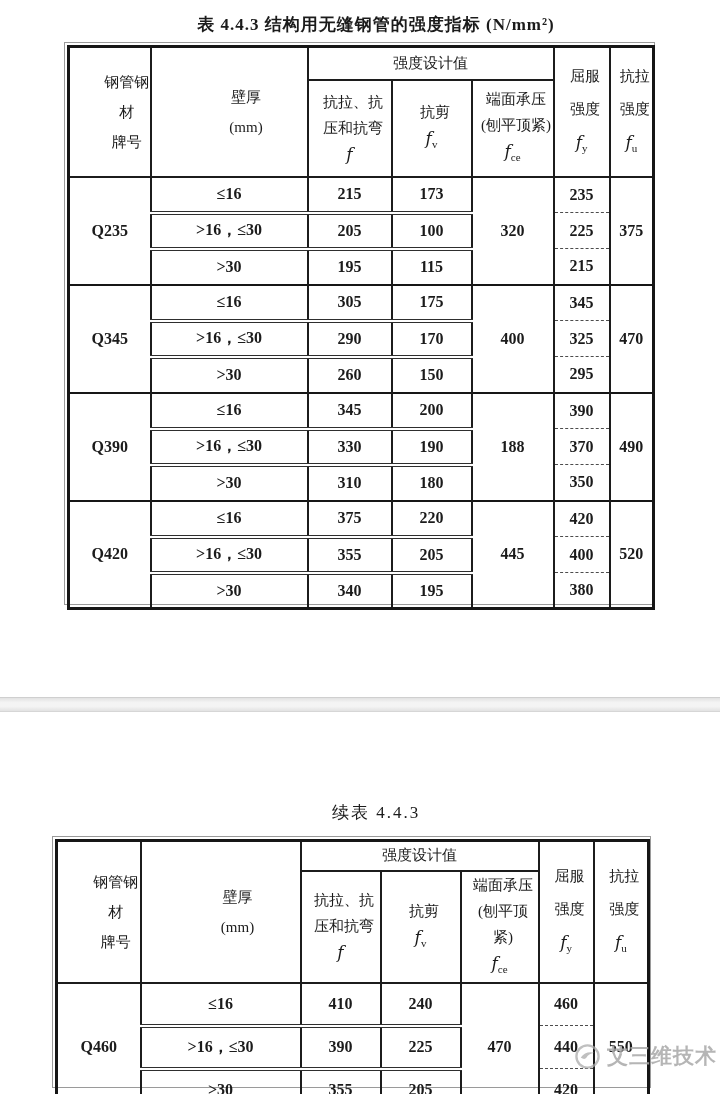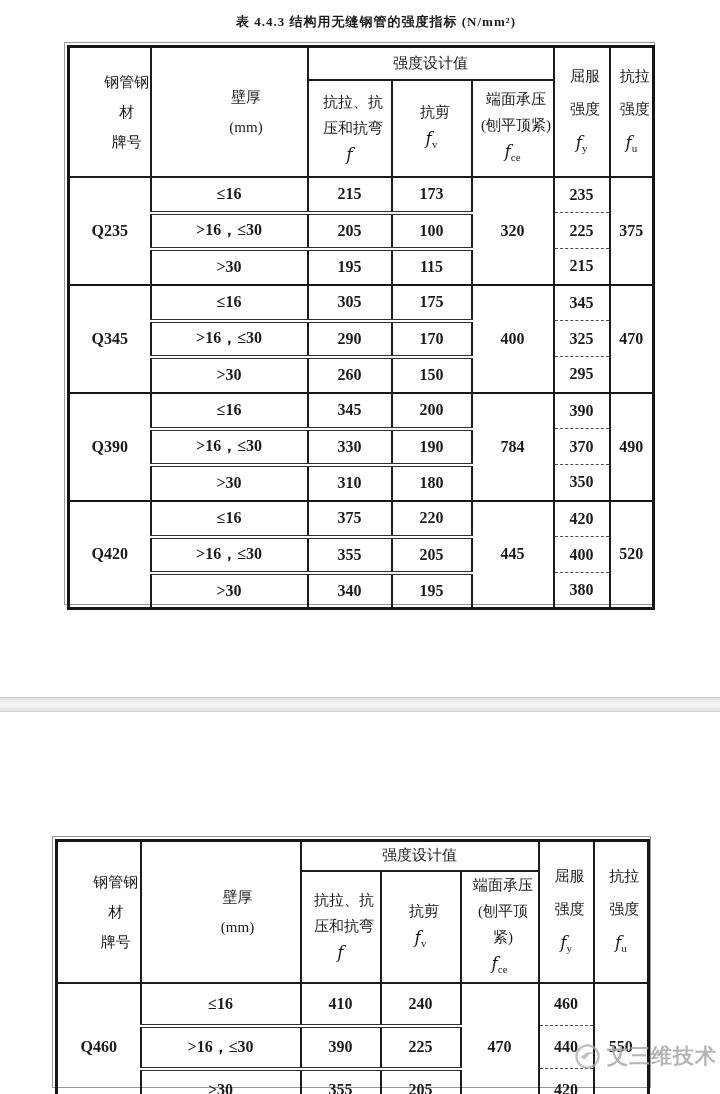--- a/index.html
+++ b/index.html
@@ -8,21 +8,21 @@
     background:#ffffff;
     font-family:"Liberation Serif","DejaVu Serif",serif;
     color:#1b1b1b;
     position:relative;
     overflow:hidden;
   }
   .page { position:absolute; inset:0; background:#fff; }
 
   .doc-title {
     position:absolute; left:0; width:720px; text-align:center;
-    font-size:13px; font-weight:bold; letter-spacing:1px;padding-left:32px;
+    font-size:17px; font-weight:bold; letter-spacing:1px;padding-left:32px;
   }
   .t1-title { top:13px; }
   .t2-title { top:801px; font-weight:normal; letter-spacing:2px; }
 
   
   .twrap {
     position:absolute; background:#fff;
     border:1px solid #9a9a9a; padding:2px;
   }
   .twrap1 { left:64px; top:42px;  width:591px; height:563px; }
@@ -191,21 +191,21 @@
           <td>260</td>
           <td>150</td>
           <td>295</td>
         </tr>
 
         <tr class="gtop">
           <td rowspan="3">Q390</td>
           <td class="sep2">≤16</td>
           <td class="sep2">345</td>
           <td class="sep2">200</td>
-          <td rowspan="3">784</td>
+          <td rowspan="3">188</td>
           <td class="sep1">390</td>
           <td rowspan="3">490</td>
         </tr>
         <tr>
           <td class="sep2">&gt;16，≤30</td>
           <td class="sep2">330</td>
           <td class="sep2">190</td>
           <td class="sep1">370</td>
         </tr>
         <tr>
@@ -235,20 +235,21 @@
           <td>340</td>
           <td>195</td>
           <td>380</td>
         </tr>
       </tbody>
     </table>
   </div>
 
   <div class="page-divider"></div>
 
+  <div class="doc-title t2-title">续表 4.4.3</div>
 
   <div class="twrap twrap2">
     <table class="t2">
       <colgroup>
         <col style="width:84px">
           <col style="width:160px">
           <col style="width:80px">
         <col style="width:80px">
           <col style="width:78px">
           <col style="width:55px">

